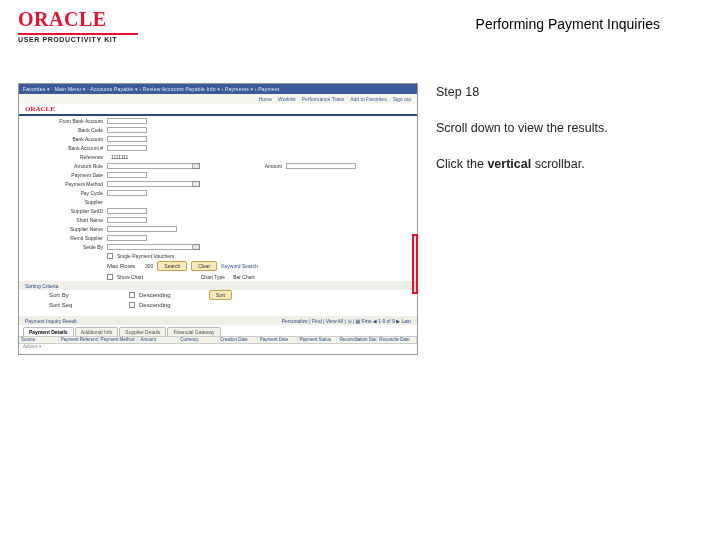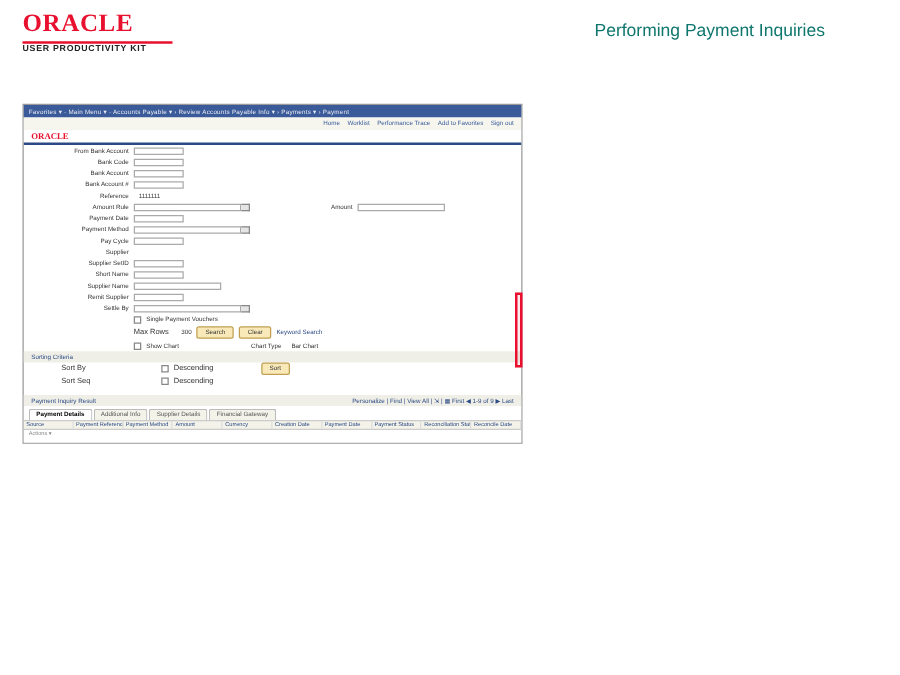--- a/index.html
+++ b/index.html
@@ -3,21 +3,21 @@
 <meta charset="utf-8">
 <style>
   * { box-sizing: border-box; margin: 0; padding: 0; }
   body { font-family: Arial, Helvetica, sans-serif; background: #fff; width: 720px; height: 540px; position: relative; }
 
   .header { display: flex; align-items: flex-start; padding: 8px 60px 4px 18px; }
   .logo-block { display: flex; flex-direction: column; }
   .oracle-logo { font-family: Georgia, 'Times New Roman', serif; font-weight: 700; color: #e8102e; font-size: 20px; letter-spacing: 0.5px; }
   .logo-divider { height: 2px; background: #e8102e; width: 120px; margin: 2px 0 1px; }
   .logo-sub { font-size: 7px; letter-spacing: 0.6px; font-weight: 700; color: #222; }
-  .page-title { margin-left: auto; font-size: 14px; color: #0f766e; padding-top: 8px; }
+  .page-title { margin-left: auto; font-size: 14px; color: #000000; padding-top: 8px; }
 
   .content-row { display: flex; padding: 36px 0 0 18px; }
   .shot-col { width: 400px; }
   .instr-col { width: 270px; padding-left: 18px; font-size: 12.5px; color: #222; line-height: 1.45; }
   .instr-col p { margin-bottom: 18px; }
   .instr-col .step { font-size: 12.5px; }
   .instr-col .strong-word { font-weight: 700; }
 
   
   .mini { width: 400px; border: 1px solid #999; background: #fff; font-size: 6px; color: #333; position: relative; }
@@ -209,13 +209,20 @@
         <span class="c">Payment Status</span>
         <span class="c">Reconciliation Status</span>
         <span class="c">Reconcile Date</span>
       </div>
       <div class="maint">Actions ▾</div>
 
       <div class="scroll-highlight"></div>
     </div>
   </div>
 
+  <div class="instr-col">
+    <p class="step">Step 18</p>
+    <p>Scroll down to view the results.</p>
+    <p>
+      <span>Click the </span><span class="strong-word">vertical</span><span> scrollbar.</span>
+    </p>
+  </div>
 </div>
 
 </body></html>

